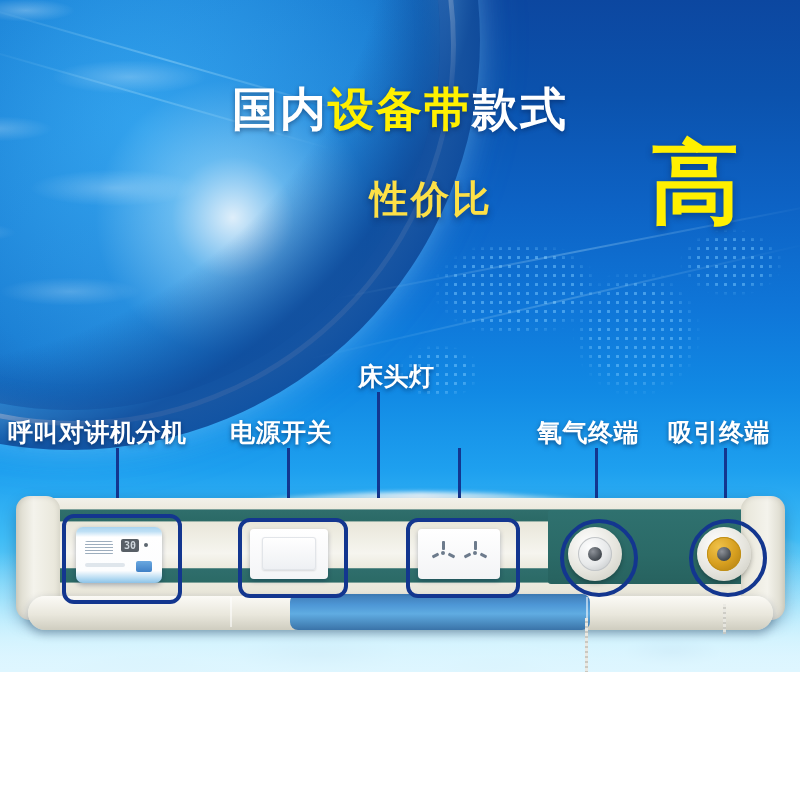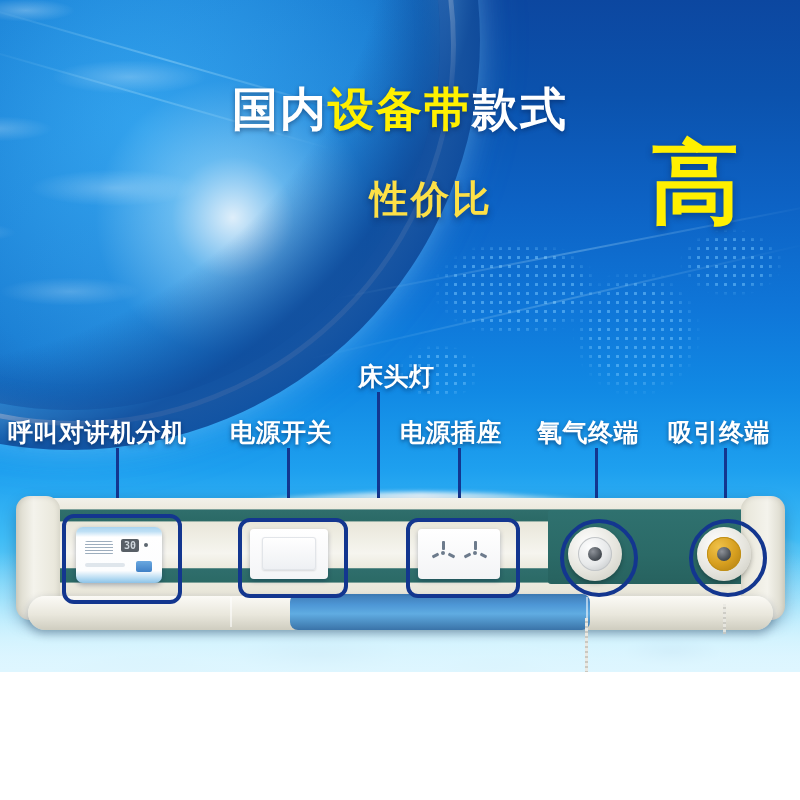--- a/index.html
+++ b/index.html
@@ -252,21 +252,20 @@
     <div class="h-line1"><span class="w">国内</span><span class="y">设备带</span><span class="w">款式</span></div>
     <div class="h-line2">
       <span class="h-xjb">性价比</span>
       <span class="h-gao">高</span>
     </div>
   </div>
 
   <div class="callout" style="left:230px;top:416px;">电源开关</div>
   <div class="callout" style="left:8px;top:416px;">呼叫对讲机分机</div>
   <div class="callout" style="left:330px;top:360px;margin-left:28px;">床头灯</div>
-  <div class="callout" style="left:400px;top:416px;">电源插座</div>
   <div class="callout" style="left:537px;top:416px;text-align:right;">氧气终端</div>
   <div class="callout" style="left:668px;top:416px;">吸引终端</div>
 
   <div class="leader" style="left:116px;top:448px;height:80px;"></div>
   <div class="leader" style="left:287px;top:448px;height:82px;"></div>
   <div class="leader" style="left:377px;top:392px;height:208px;"></div>
   <div class="leader" style="left:458px;top:448px;height:82px;"></div>
   <div class="leader" style="left:595px;top:448px;height:82px;"></div>
   <div class="leader" style="left:724px;top:448px;height:78px;"></div>
 

